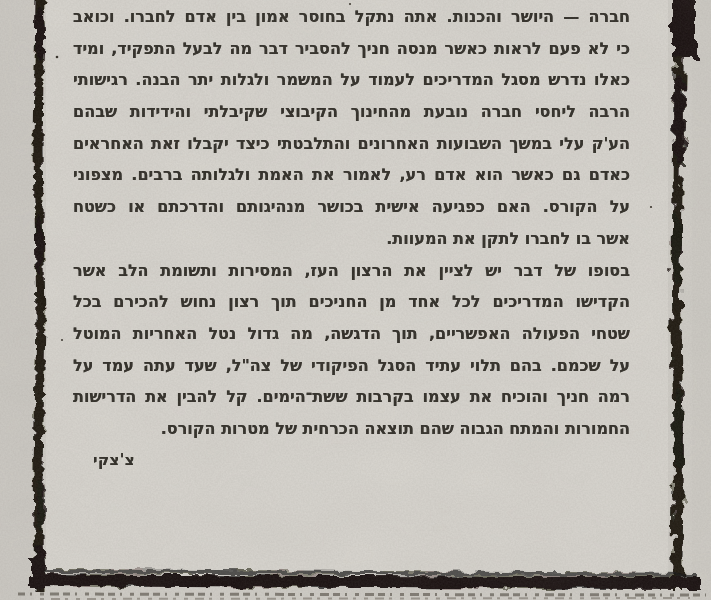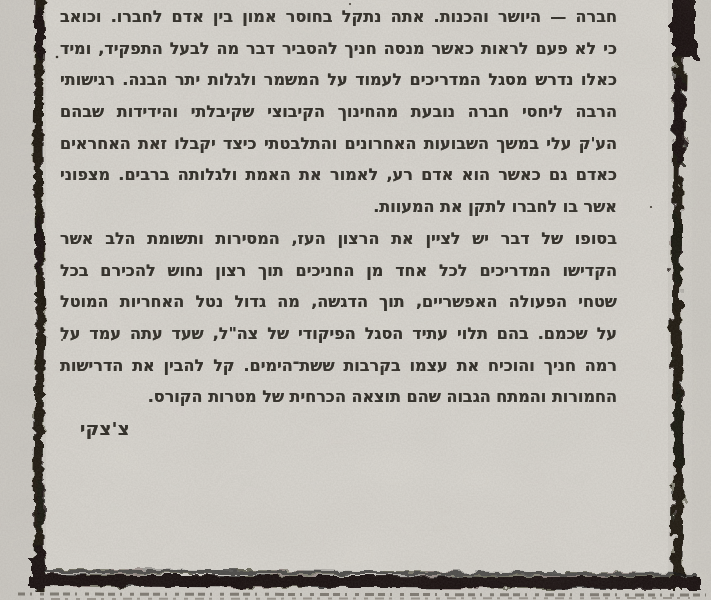--- a/index.html
+++ b/index.html
@@ -1,28 +1,28 @@
 <!DOCTYPE html>
 <html lang="he"><head>
 <meta charset="utf-8">
 <style>
   html,body{margin:0;padding:0;}
   body{width:711px;height:600px;overflow:hidden;background:#d2cfc9;
        font-family:"DejaVu Sans",sans-serif;}
   .scan{position:relative;width:711px;height:600px;background:#d2cfc9;}
   svg.under,svg.grain{position:absolute;left:0;top:0;pointer-events:none;}
   svg.under{z-index:1;}
-  .textblock{position:absolute;z-index:2;left:60px;top:1px;width:557px;
+  .textblock{position:absolute;z-index:2;left:73px;top:1px;width:557px;
              direction:rtl;color:#2e2b25;font-weight:700;font-size:16px;
              text-shadow:0 0 .6px rgba(46,43,37,.75);}
   .ln{height:31.7px;line-height:31.7px;white-space:nowrap;
       text-align:justify;text-align-last:justify;}
   .ln.endline{text-align:right;text-align-last:right;}
   .sig{height:31.7px;line-height:31.7px;text-align:left;padding-left:20px;
-       font-size:18px;letter-spacing:.5px;}
+       font-size:15px;letter-spacing:.5px;}
   svg.grain{z-index:3;}
 </style>
 </head>
 <body>
 
 <div class="scan">
 
   <svg class="under" width="711" height="600" viewBox="0 0 711 600">
     <defs>
       <filter id="rough" x="-30%" y="-30%" width="160%" height="160%">
@@ -75,20 +75,21 @@
     </g>
   </svg>
 
   <div class="textblock" dir="rtl">
     <div class="ln">חברה — היושר והכנות. אתה נתקל בחוסר אמון בין אדם לחברו. וכואב</div>
     <div class="ln">כי לא פעם לראות כאשר מנסה חניך להסביר דבר מה לבעל התפקיד, ומיד</div>
     <div class="ln">כאלו נדרש מסגל המדריכים לעמוד על המשמר ולגלות יתר הבנה. רגישותי</div>
     <div class="ln">הרבה ליחסי חברה נובעת מהחינוך הקיבוצי שקיבלתי והידידות שבהם</div>
     <div class="ln">הע'ק עלי במשך השבועות האחרונים והתלבטתי כיצד יקבלו זאת האחראים</div>
     <div class="ln">כאדם גם כאשר הוא אדם רע, לאמור את האמת ולגלותה ברבים. מצפוני</div>
+    <div class="ln">על הקורס. האם כפגיעה אישית בכושר מנהיגותם והדרכתם או כשטח</div>
     <div class="ln endline">אשר בו לחברו לתקן את המעוות.</div>
     <div class="ln">בסופו של דבר יש לציין את הרצון העז, המסירות ותשומת הלב אשר</div>
     <div class="ln">הקדישו המדריכים לכל אחד מן החניכים תוך רצון נחוש להכירם בכל</div>
     <div class="ln">שטחי הפעולה האפשריים, תוך הדגשה, מה גדול נטל האחריות המוטל</div>
     <div class="ln">על שכמם. בהם תלוי עתיד הסגל הפיקודי של צה"ל, שעד עתה עמד על</div>
     <div class="ln">רמה חניך והוכיח את עצמו בקרבות ששת־הימים. קל להבין את הדרישות</div>
     <div class="ln endline">החמורות והמתח הגבוה שהם תוצאה הכרחית של מטרות הקורס.</div>
     <div class="sig">צ'צקי</div>
   </div>
 

